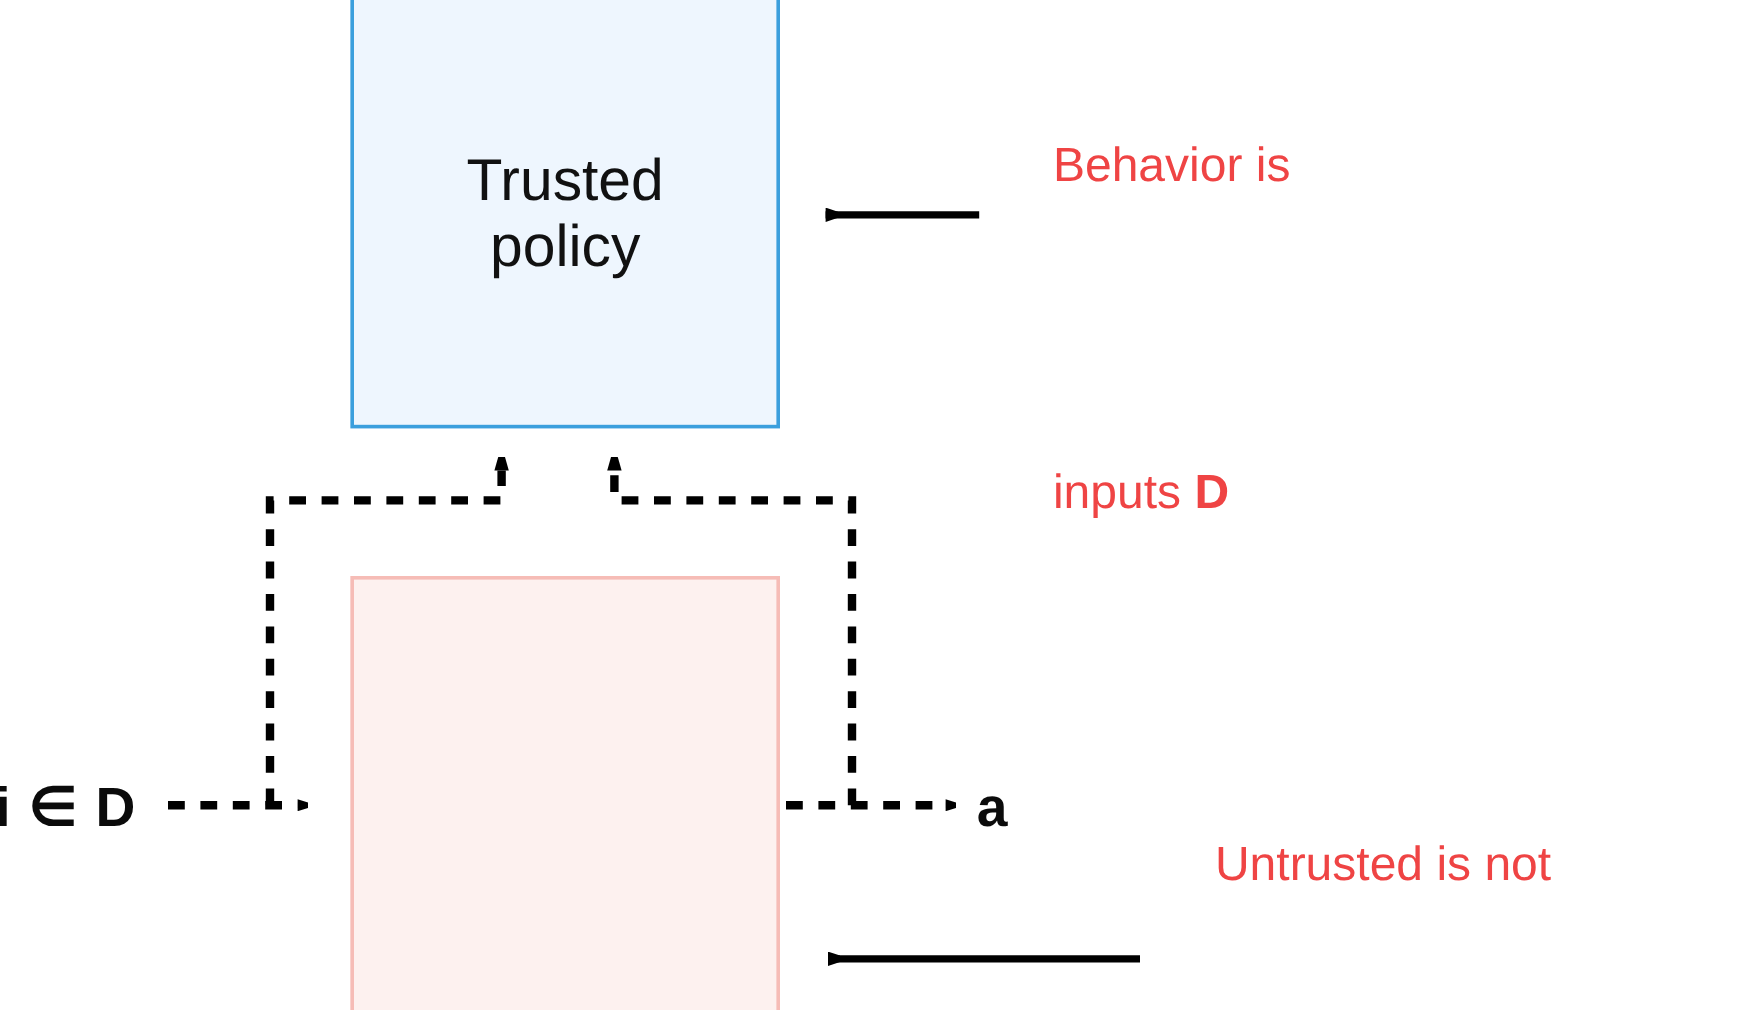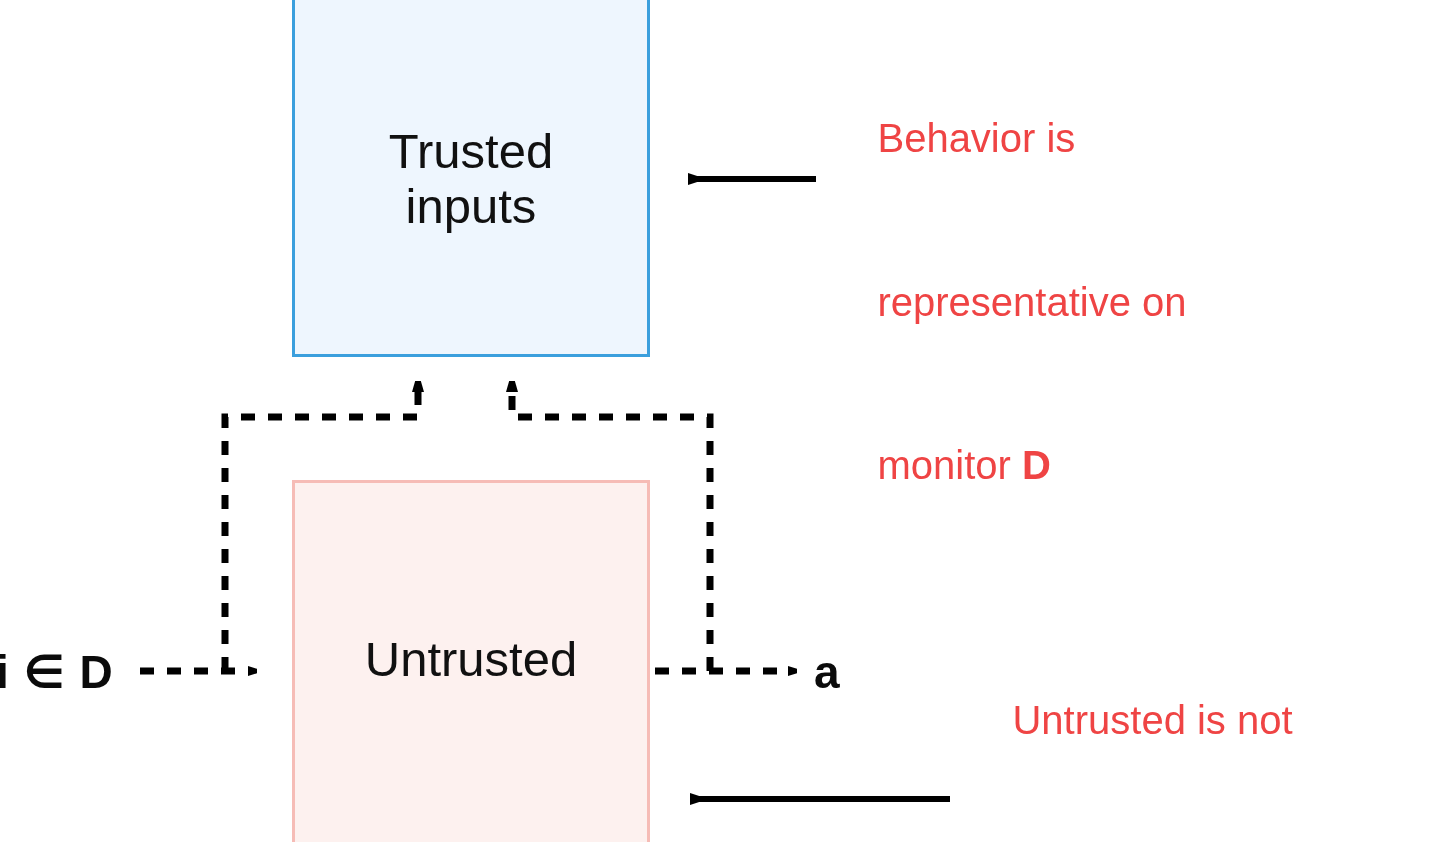--- a/index.html
+++ b/index.html
@@ -82,40 +82,38 @@
   }
 </style>
 </head>
 <body>
 
 <div id="canvas">
 
   <div class="node" id="trusted-monitor-box">
     <div>
       <span class="label-text">Trusted</span>
-      <span class="label-text">inputs</span>
+      <span class="label-text">policy</span>
     </div>
   </div>
 
   <div class="node" id="untrusted-policy-box">
     <div>
-      <span class="label-text">Untrusted</span>
     </div>
   </div>
 
   <div class="math-label" id="label-input">i ∈ D</div>
 
   <div class="math-label" id="label-action">a</div>
 
   <div class="side-note" id="note-top">
     <span>Behavior is</span>
     <br>
-    <span>representative on</span>
     <br>
-    <span>monitor </span><b>D</b>
+    <span>inputs </span><b>D</b>
   </div>
 
   <div class="side-note" id="note-bottom">
     <span>Untrusted is not</span>
     <br>
     
     <br>
     
   </div>
 

